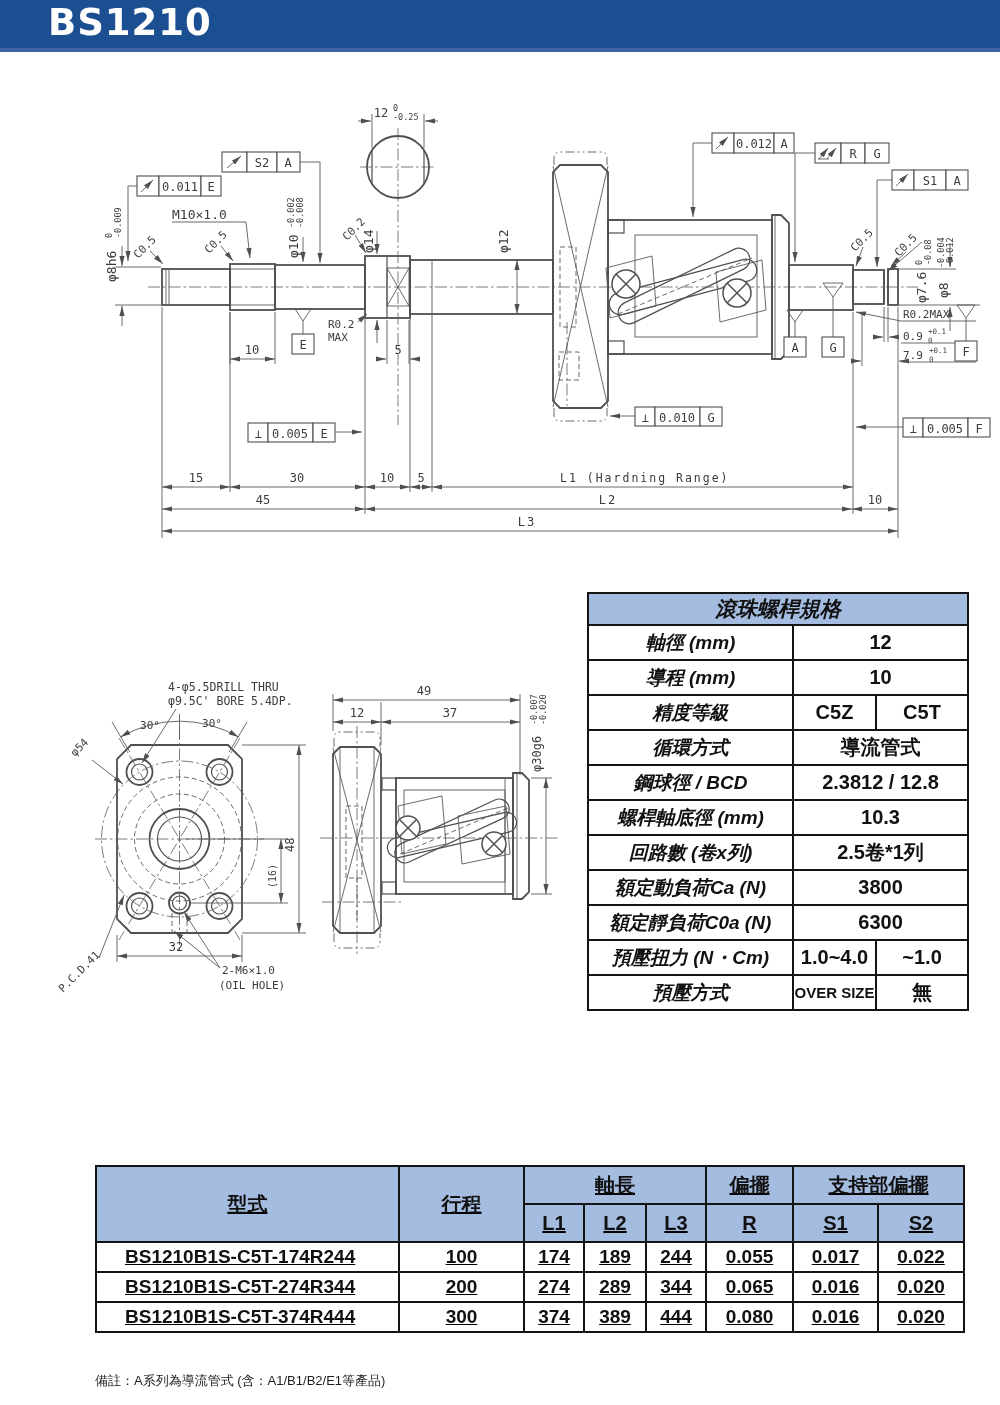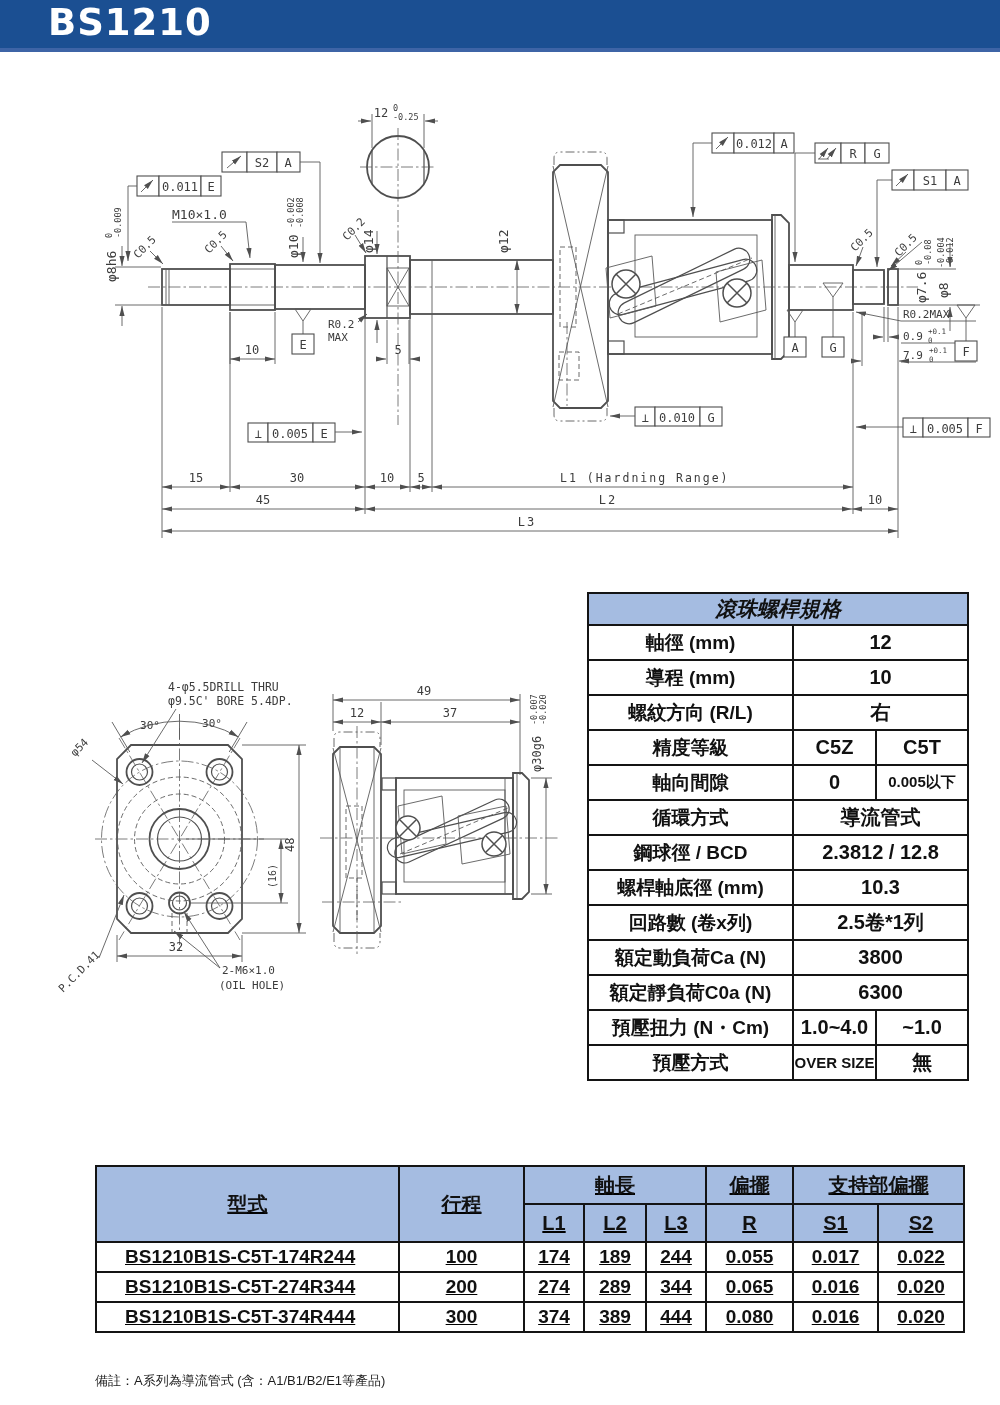--- a/index.html
+++ b/index.html
@@ -23,21 +23,21 @@
   .scx{stroke:#4f4f4f;stroke-width:1.5;fill:none;}
   text.dt{fill:#3c3c3c;font-family:"DejaVu Sans Mono",monospace;font-size:13px;}
   text.s12{font-size:12px;} text.s11{font-size:11px;} text.s115{font-size:11.5px;}
   text.s10{font-size:10px;} text.s9{font-size:8.5px;} text.s75{font-size:7.5px;}
   text.ls2{letter-spacing:2px;}
   .mid{text-anchor:middle;}
   table.spec{position:absolute;left:587px;top:592px;width:380px;border-collapse:collapse;
        table-layout:fixed;}
   table.spec td{border:2px solid #141414;font-weight:bold;text-align:center;color:#111;
        padding:0;height:33px;}
-  table.spec td.lab{font-size:19px;}
+  table.spec td.lab{font-size:19px;font-style:italic;}
   table.spec td.val{font-size:20px;}
   table.spec td.small{font-size:15px;}
   table.spec tr.thead td{background:#a5bce1;font-size:21px;height:30px;font-style:italic;}
   table.model{position:absolute;left:95px;top:1165px;width:868px;border-collapse:collapse;
        table-layout:fixed;text-decoration:underline;}
   table.model td{border:2px solid #141414;font-weight:bold;text-align:center;color:#111;
        font-size:19px;padding:0;}
   table.model td.hd{background:#a5bce1;font-size:20px;height:36px;}
   table.model td.mdl{text-align:left;padding-left:28px;}
   table.model tr.data td{height:28px;}
@@ -467,32 +467,23 @@
         </tr>
     <tr>
           <td class="lab">軸徑 (mm)</td>
         <td class="val" colspan="2">12</td>
         </tr>
     <tr>
           <td class="lab">導程 (mm)</td>
         <td class="val" colspan="2">10</td>
         </tr>
     <tr>
-          <td class="lab">螺紋方向 (R/L)</td>
-        <td class="val" colspan="2">右</td>
-        </tr>
-    <tr>
           <td class="lab">精度等級</td>
         <td class="val">C5Z</td>
         <td class="val">C5T</td>
-        </tr>
-    <tr>
-          <td class="lab">軸向間隙</td>
-        <td class="val">0</td>
-        <td class="val small">0.005以下</td>
         </tr>
     <tr>
           <td class="lab">循環方式</td>
         <td class="val" colspan="2">導流管式</td>
         </tr>
     <tr>
           <td class="lab">鋼球徑 / BCD</td>
         <td class="val" colspan="2">2.3812 / 12.8</td>
         </tr>
     <tr>

